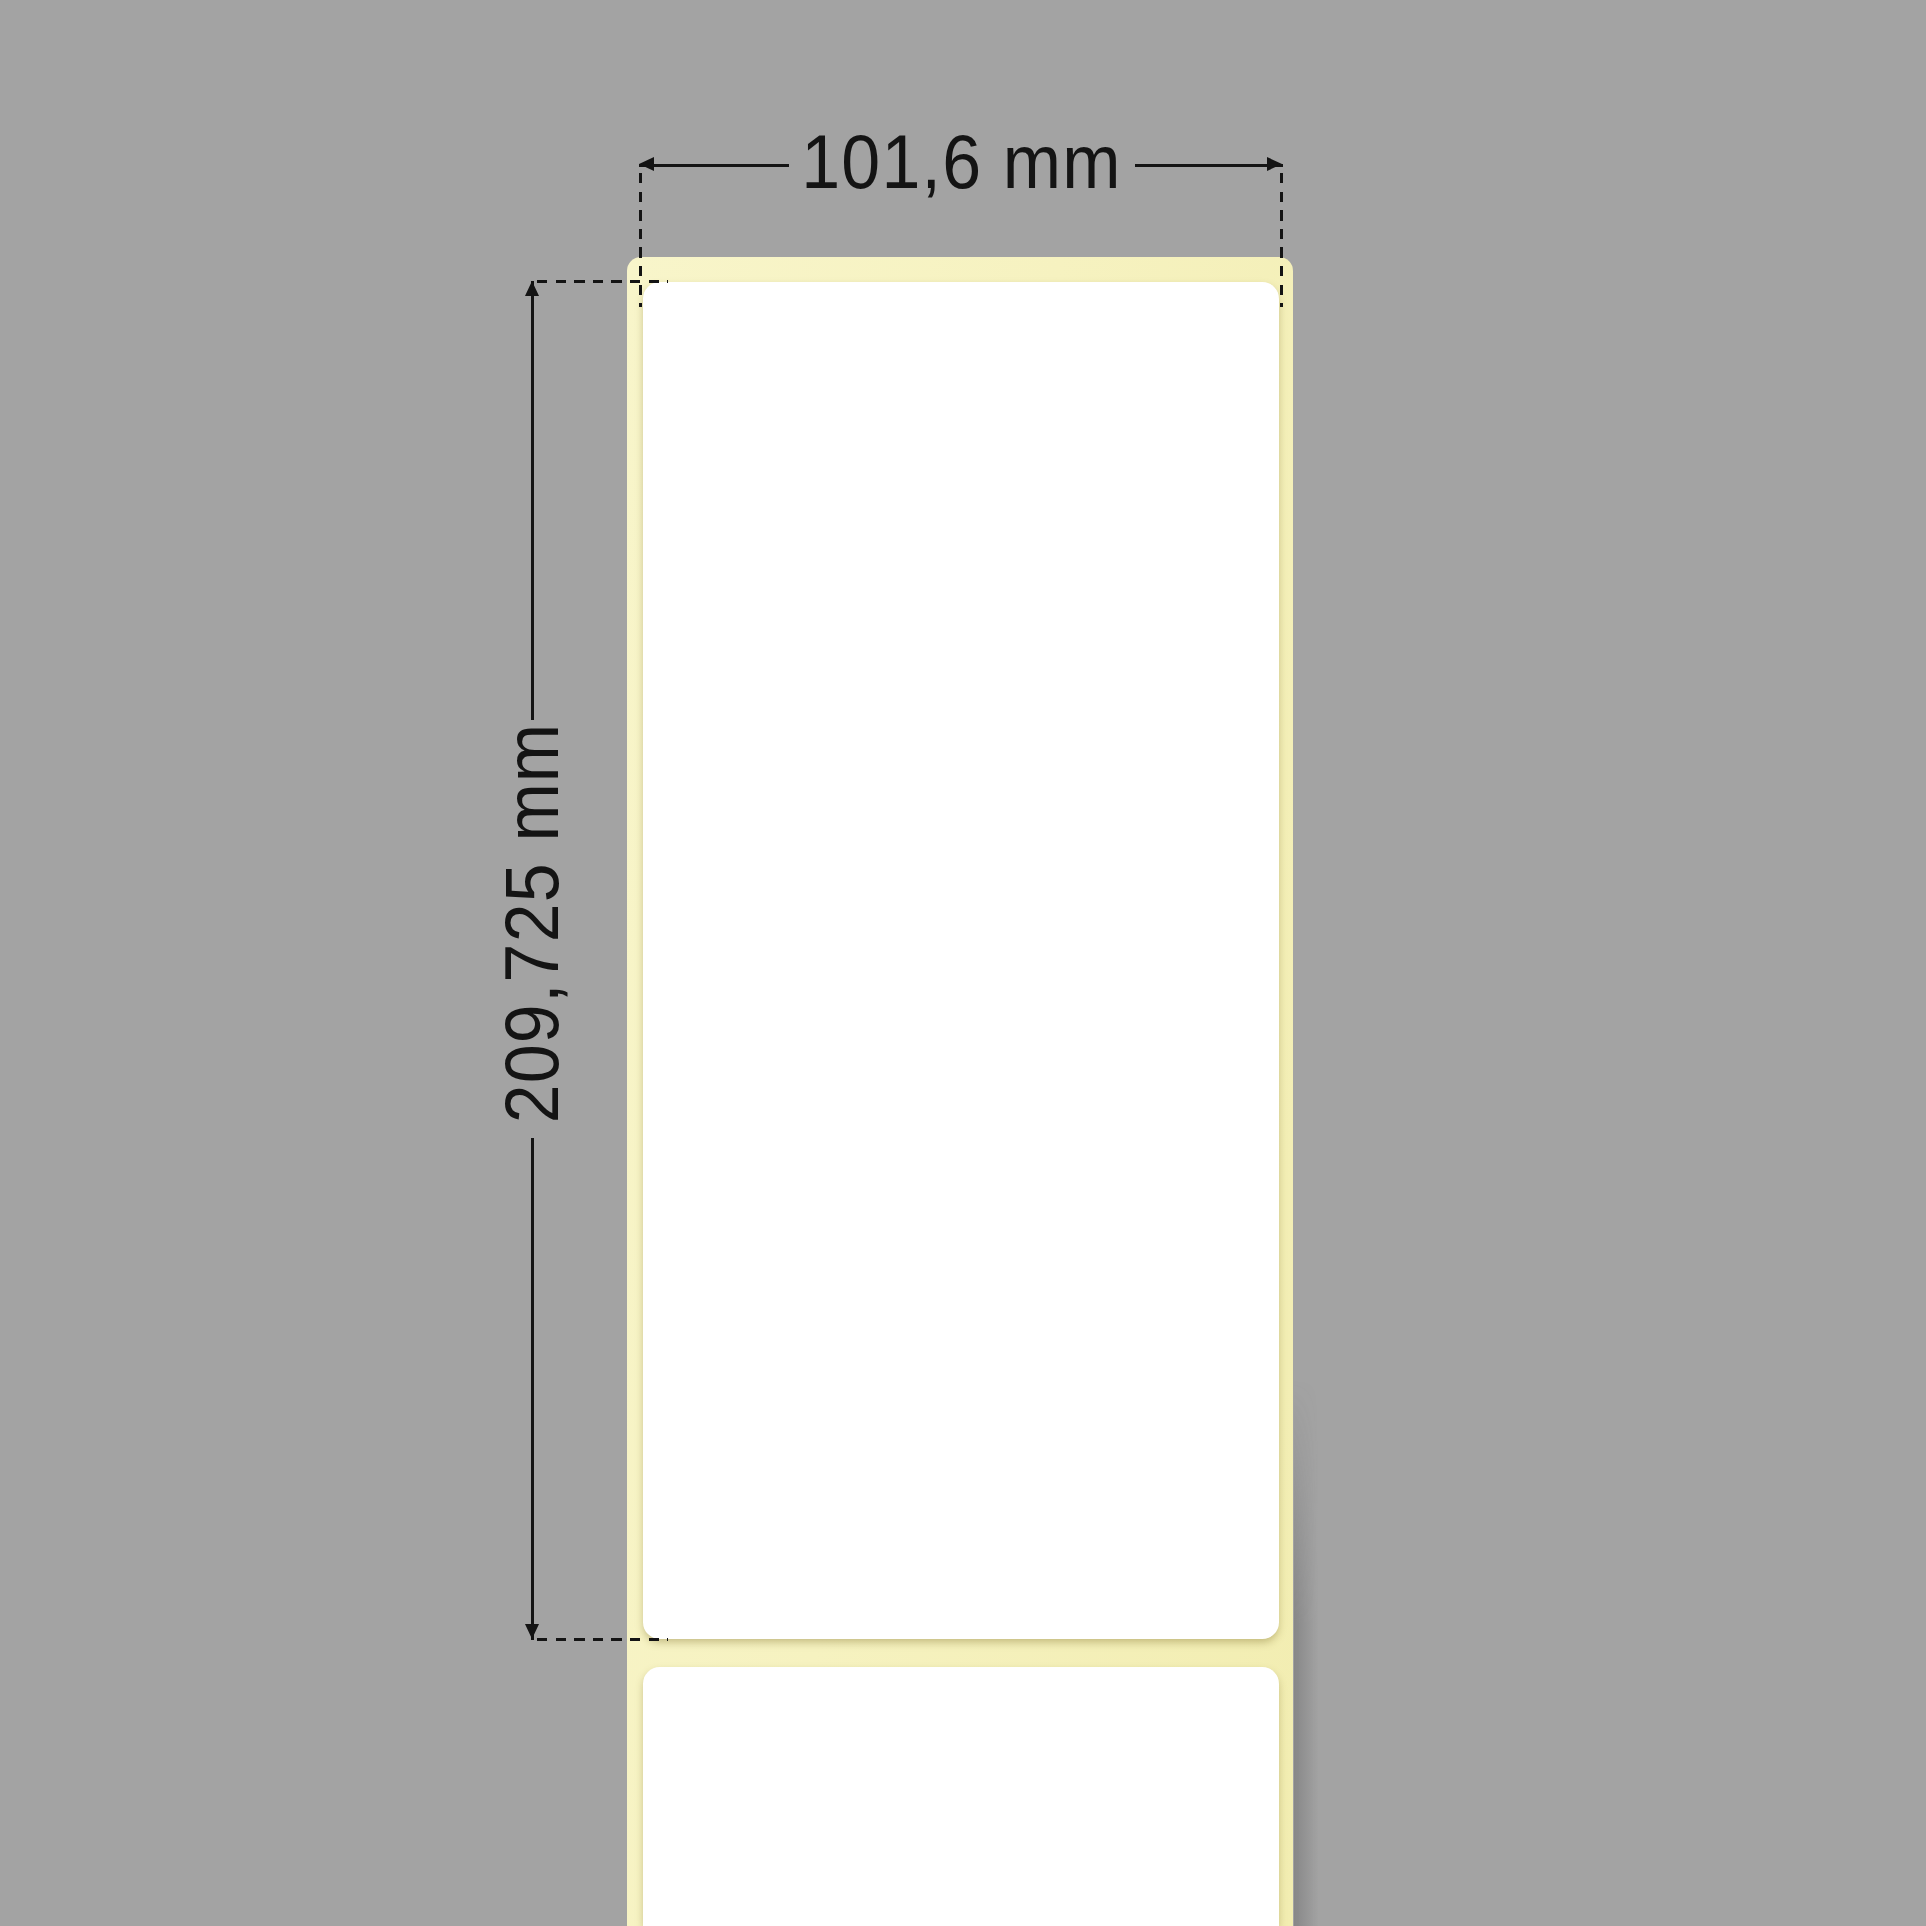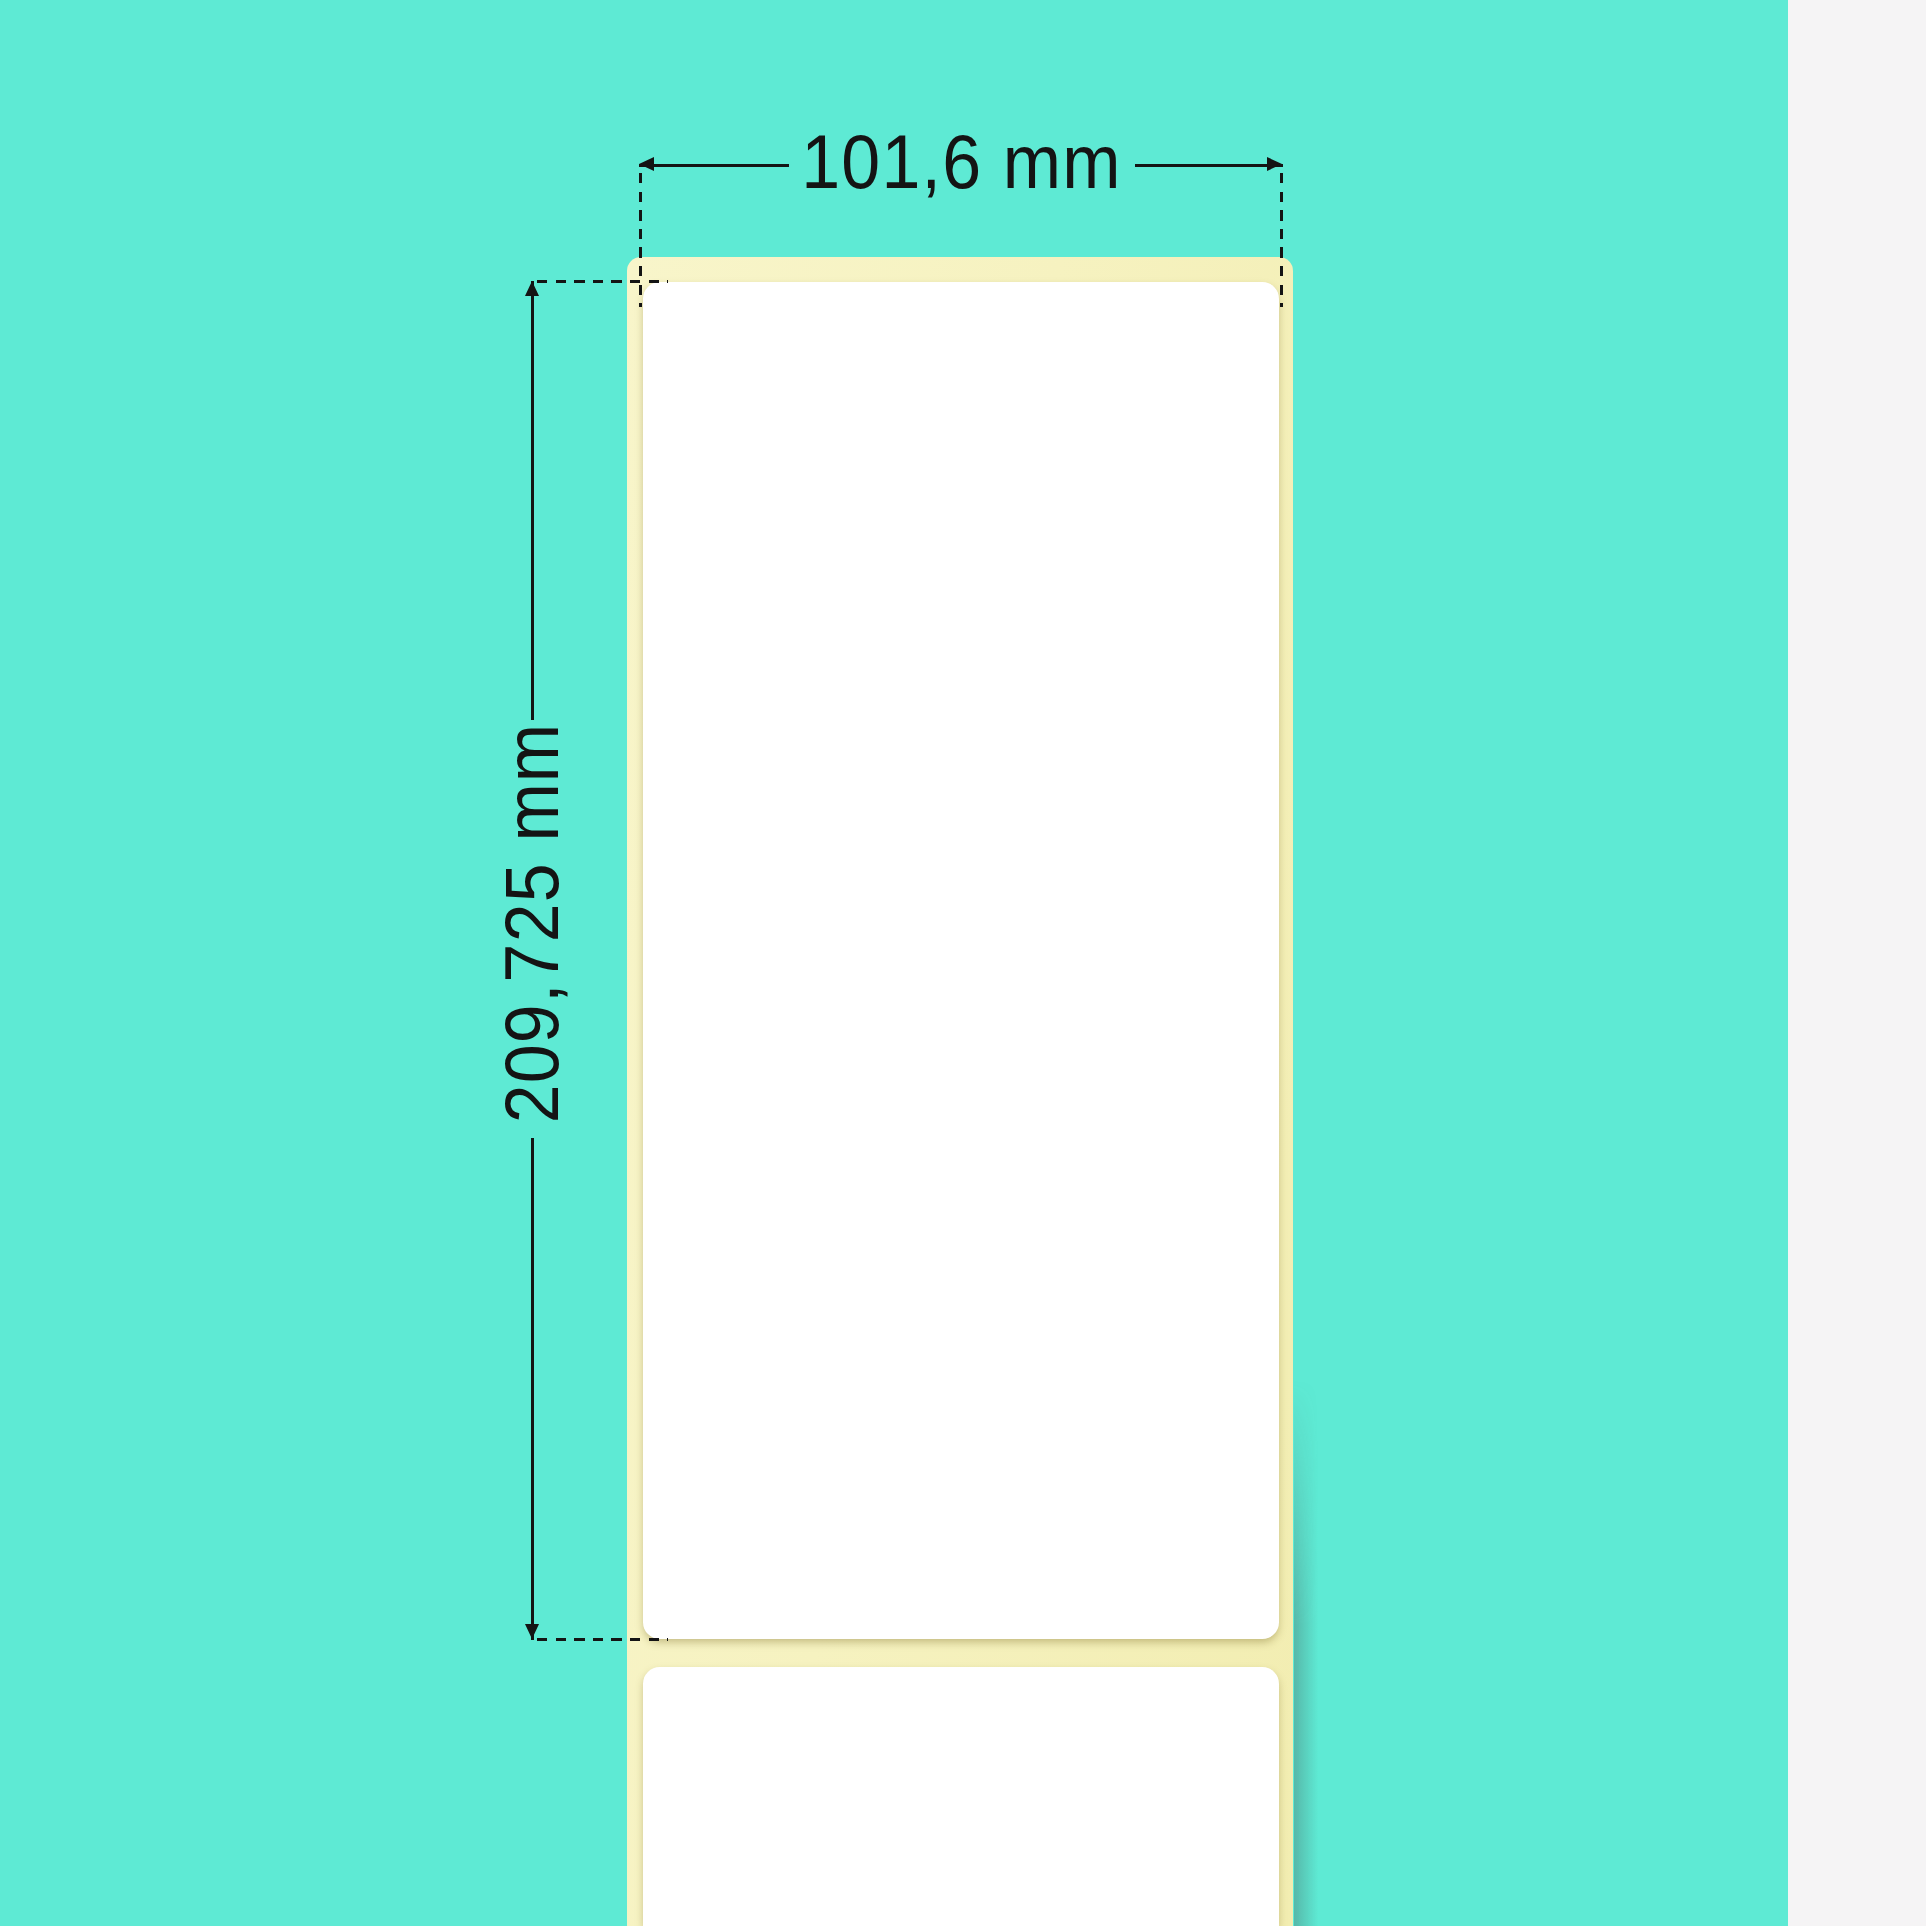--- a/index.html
+++ b/index.html
@@ -6,23 +6,23 @@
     margin: 0;
     padding: 0;
     width: 1926px;
     height: 1926px;
     background: #f5f4f5;
     font-family: "Liberation Sans", sans-serif;
     overflow: hidden;
   }
   .scene {
     position: relative;
-    width: 1788px;
+    width: 1926px;
     height: 1926px;
-    background: #5eead4;
+    background: #a3a3a3;
   }
 
   
   .liner {
     position: absolute;
     left: 627px;
     top: 257px;
     width: 666px;
     height: 1669px;
     border-radius: 14px 14px 0 0;

